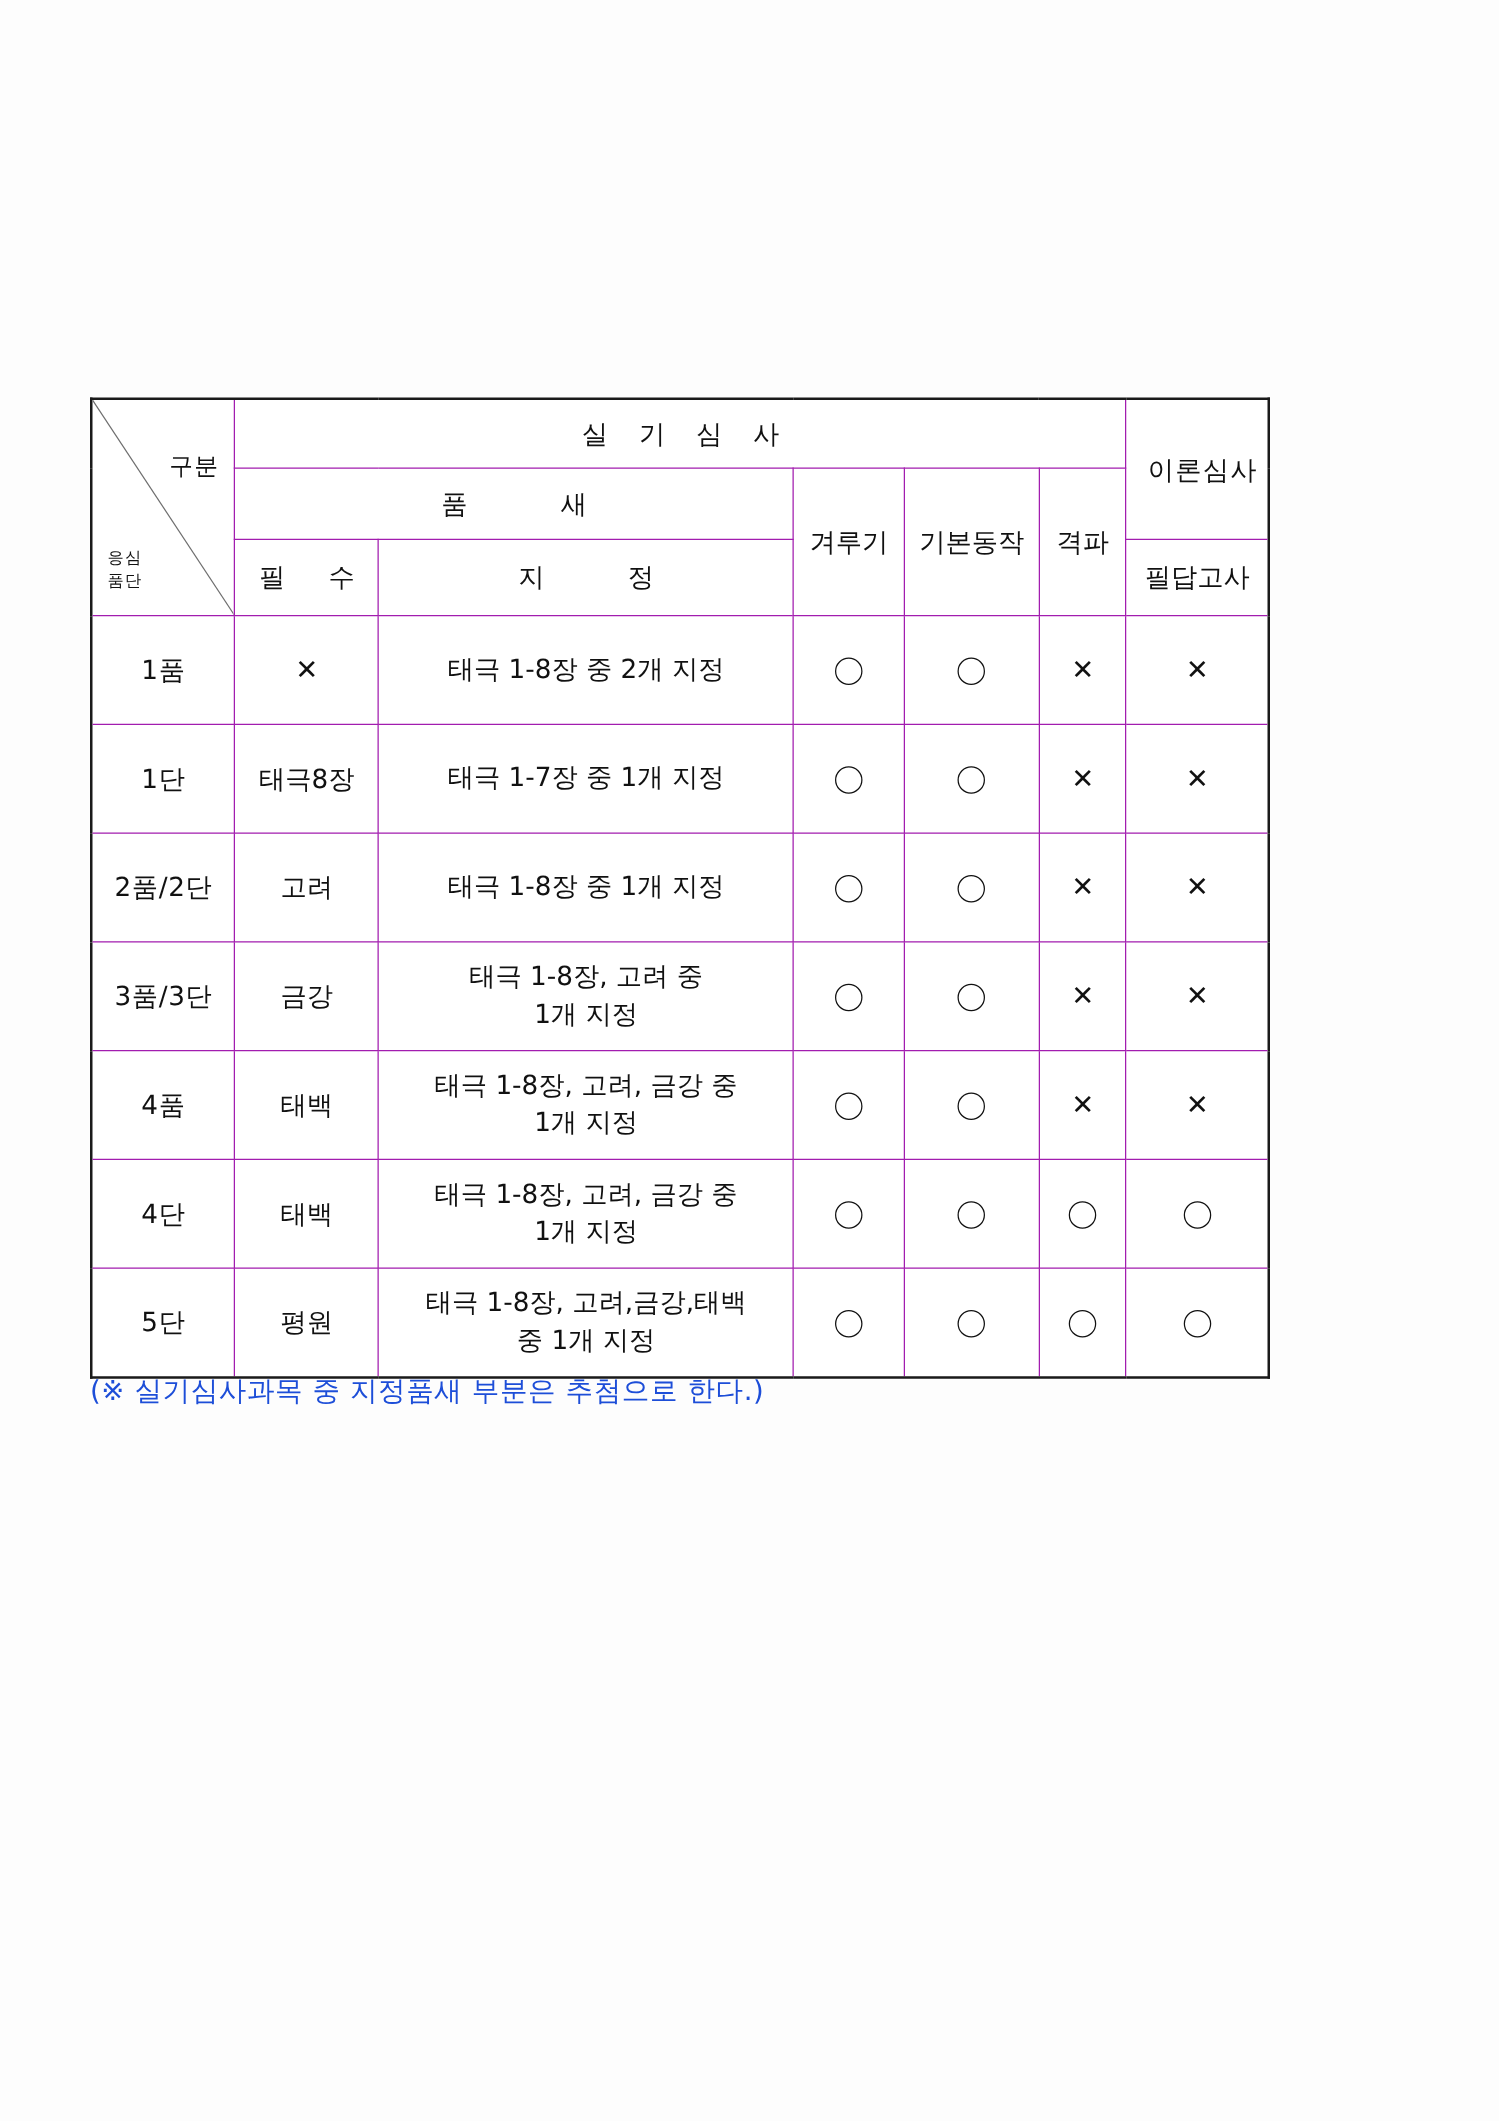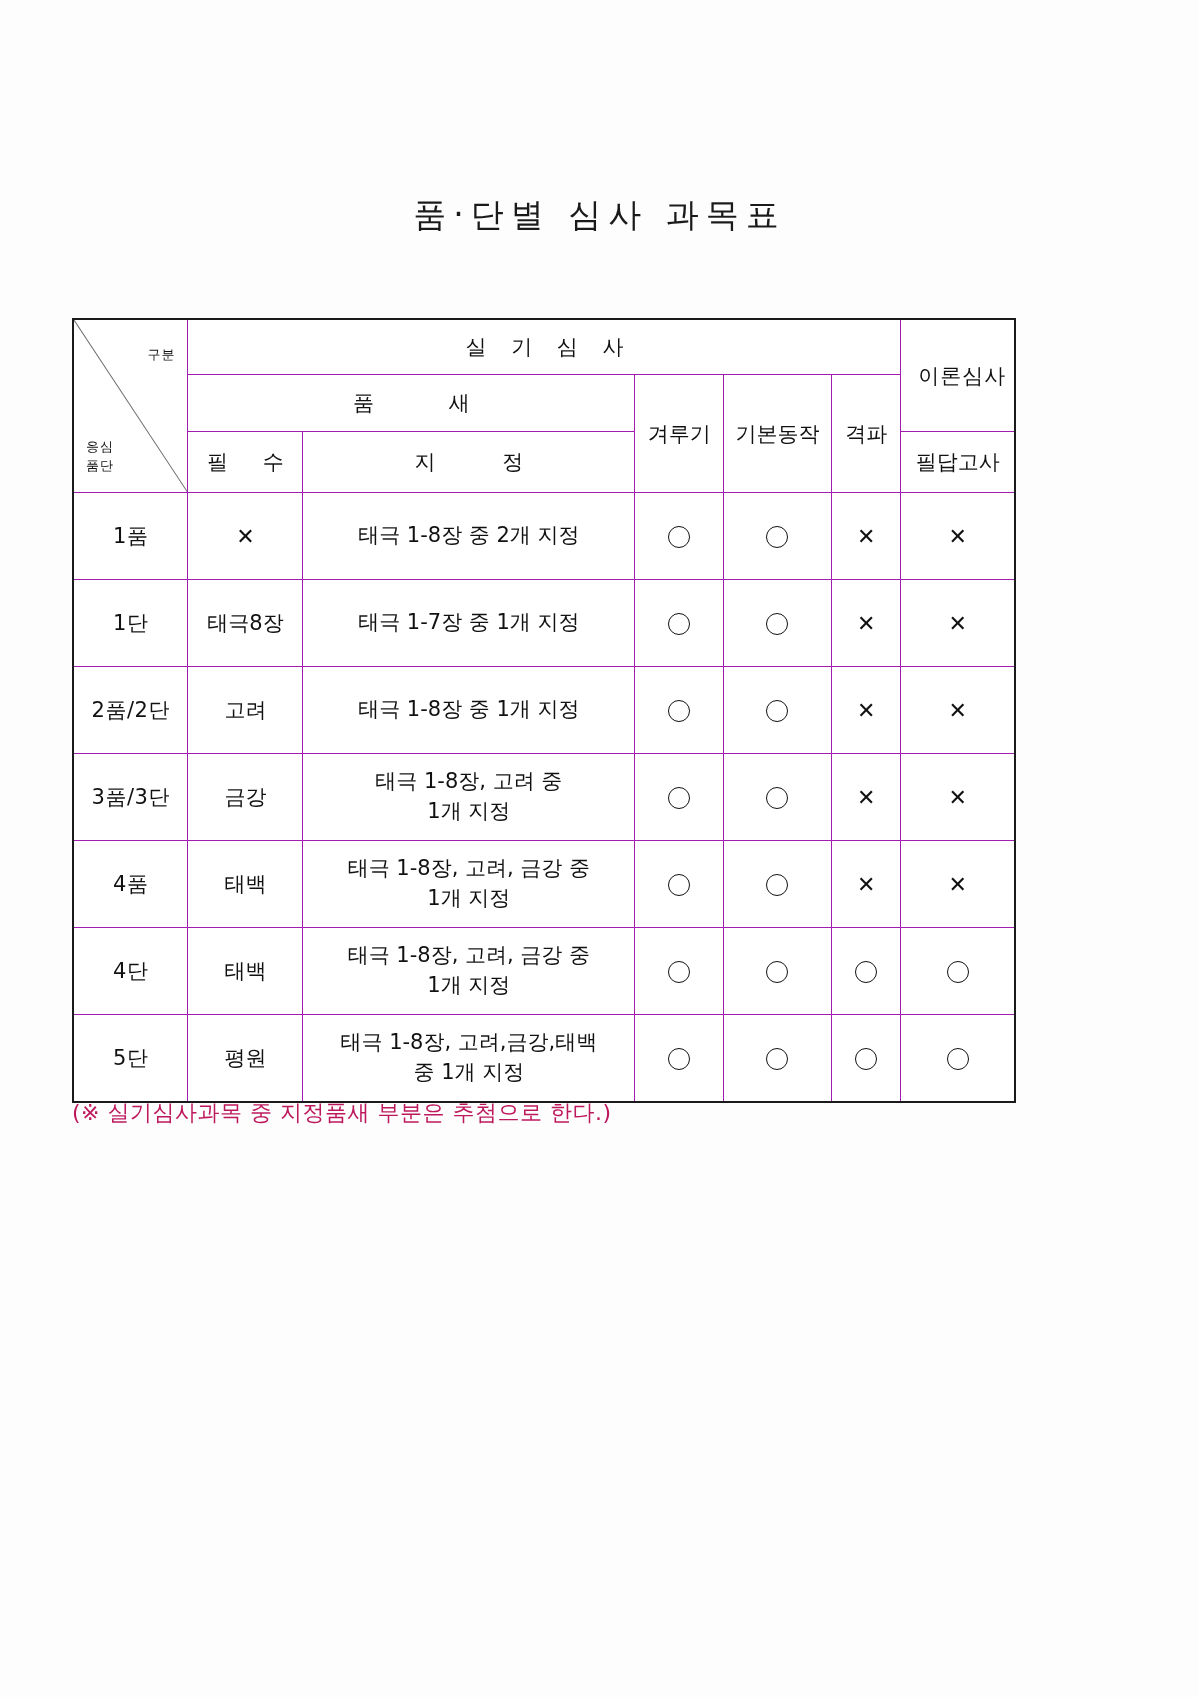--- a/index.html
+++ b/index.html
@@ -77,22 +77,22 @@
   }
   .corner .diag {
     position: absolute;
     left: 0; top: 0;
     width: 100%; height: 100%;
     pointer-events: none;
   }
   .corner .lbl-gubun {
     position: absolute;
     right: 12px;
-    top: 26px;
-    font-size: 13px;
+    top: 40px;
+    font-size: 19px;
     letter-spacing: 1px;
   }
   .corner .lbl-eungsim {
     position: absolute;
     left: 12px;
     bottom: 16px;
     font-size: 13px;
     line-height: 1.45;
     text-align: center;
     letter-spacing: 1px;
@@ -159,30 +159,29 @@
     font-family: "DejaVu Sans", sans-serif;
   }
 
   
   .footnote {
     position: absolute;
     left: 72px;
     top: 1098px;
     font-size: 22px;
     letter-spacing: 0.5px;
-    color: #be185d;
+    color: #1d4ed8;
     white-space: pre;
   }
 </style>
 </head>
 <body>
 
 <div class="page">
 
-  <div class="title">품·단별 심사 과목표</div>
 
   <div class="table-wrap">
     <table class="grid">
       <colgroup>
         <col style="width:114px">
         <col style="width:114px">
         <col style="width:329px">
         <col style="width:88px">
         <col style="width:107px">
         <col style="width:69px">

